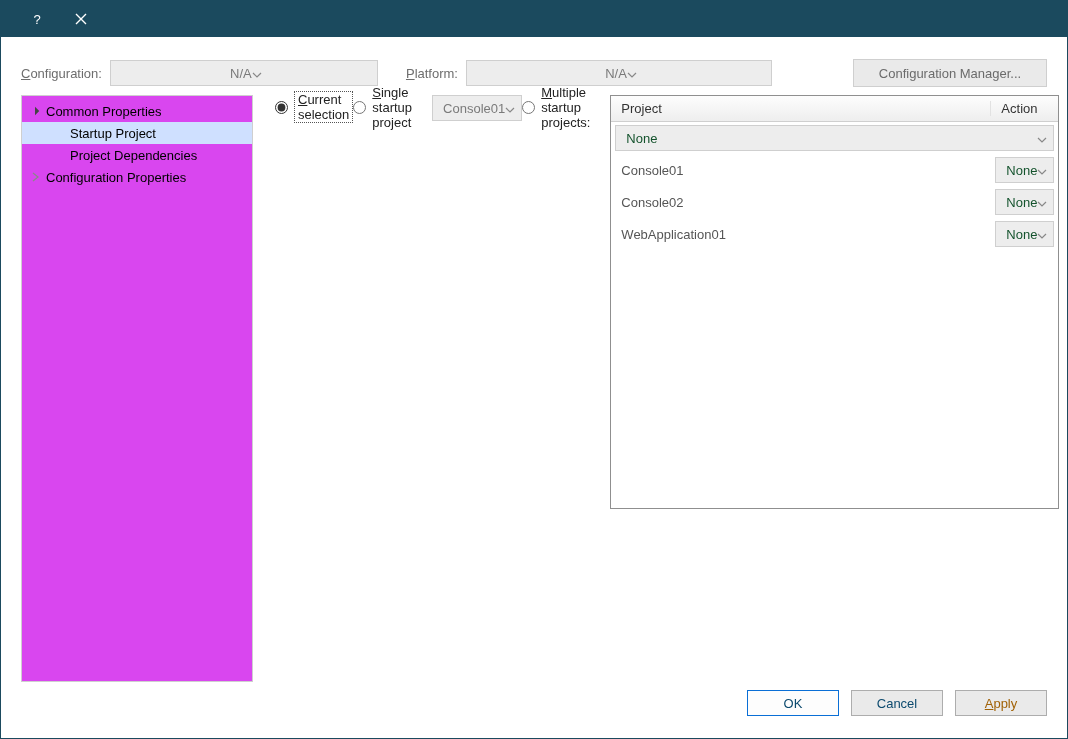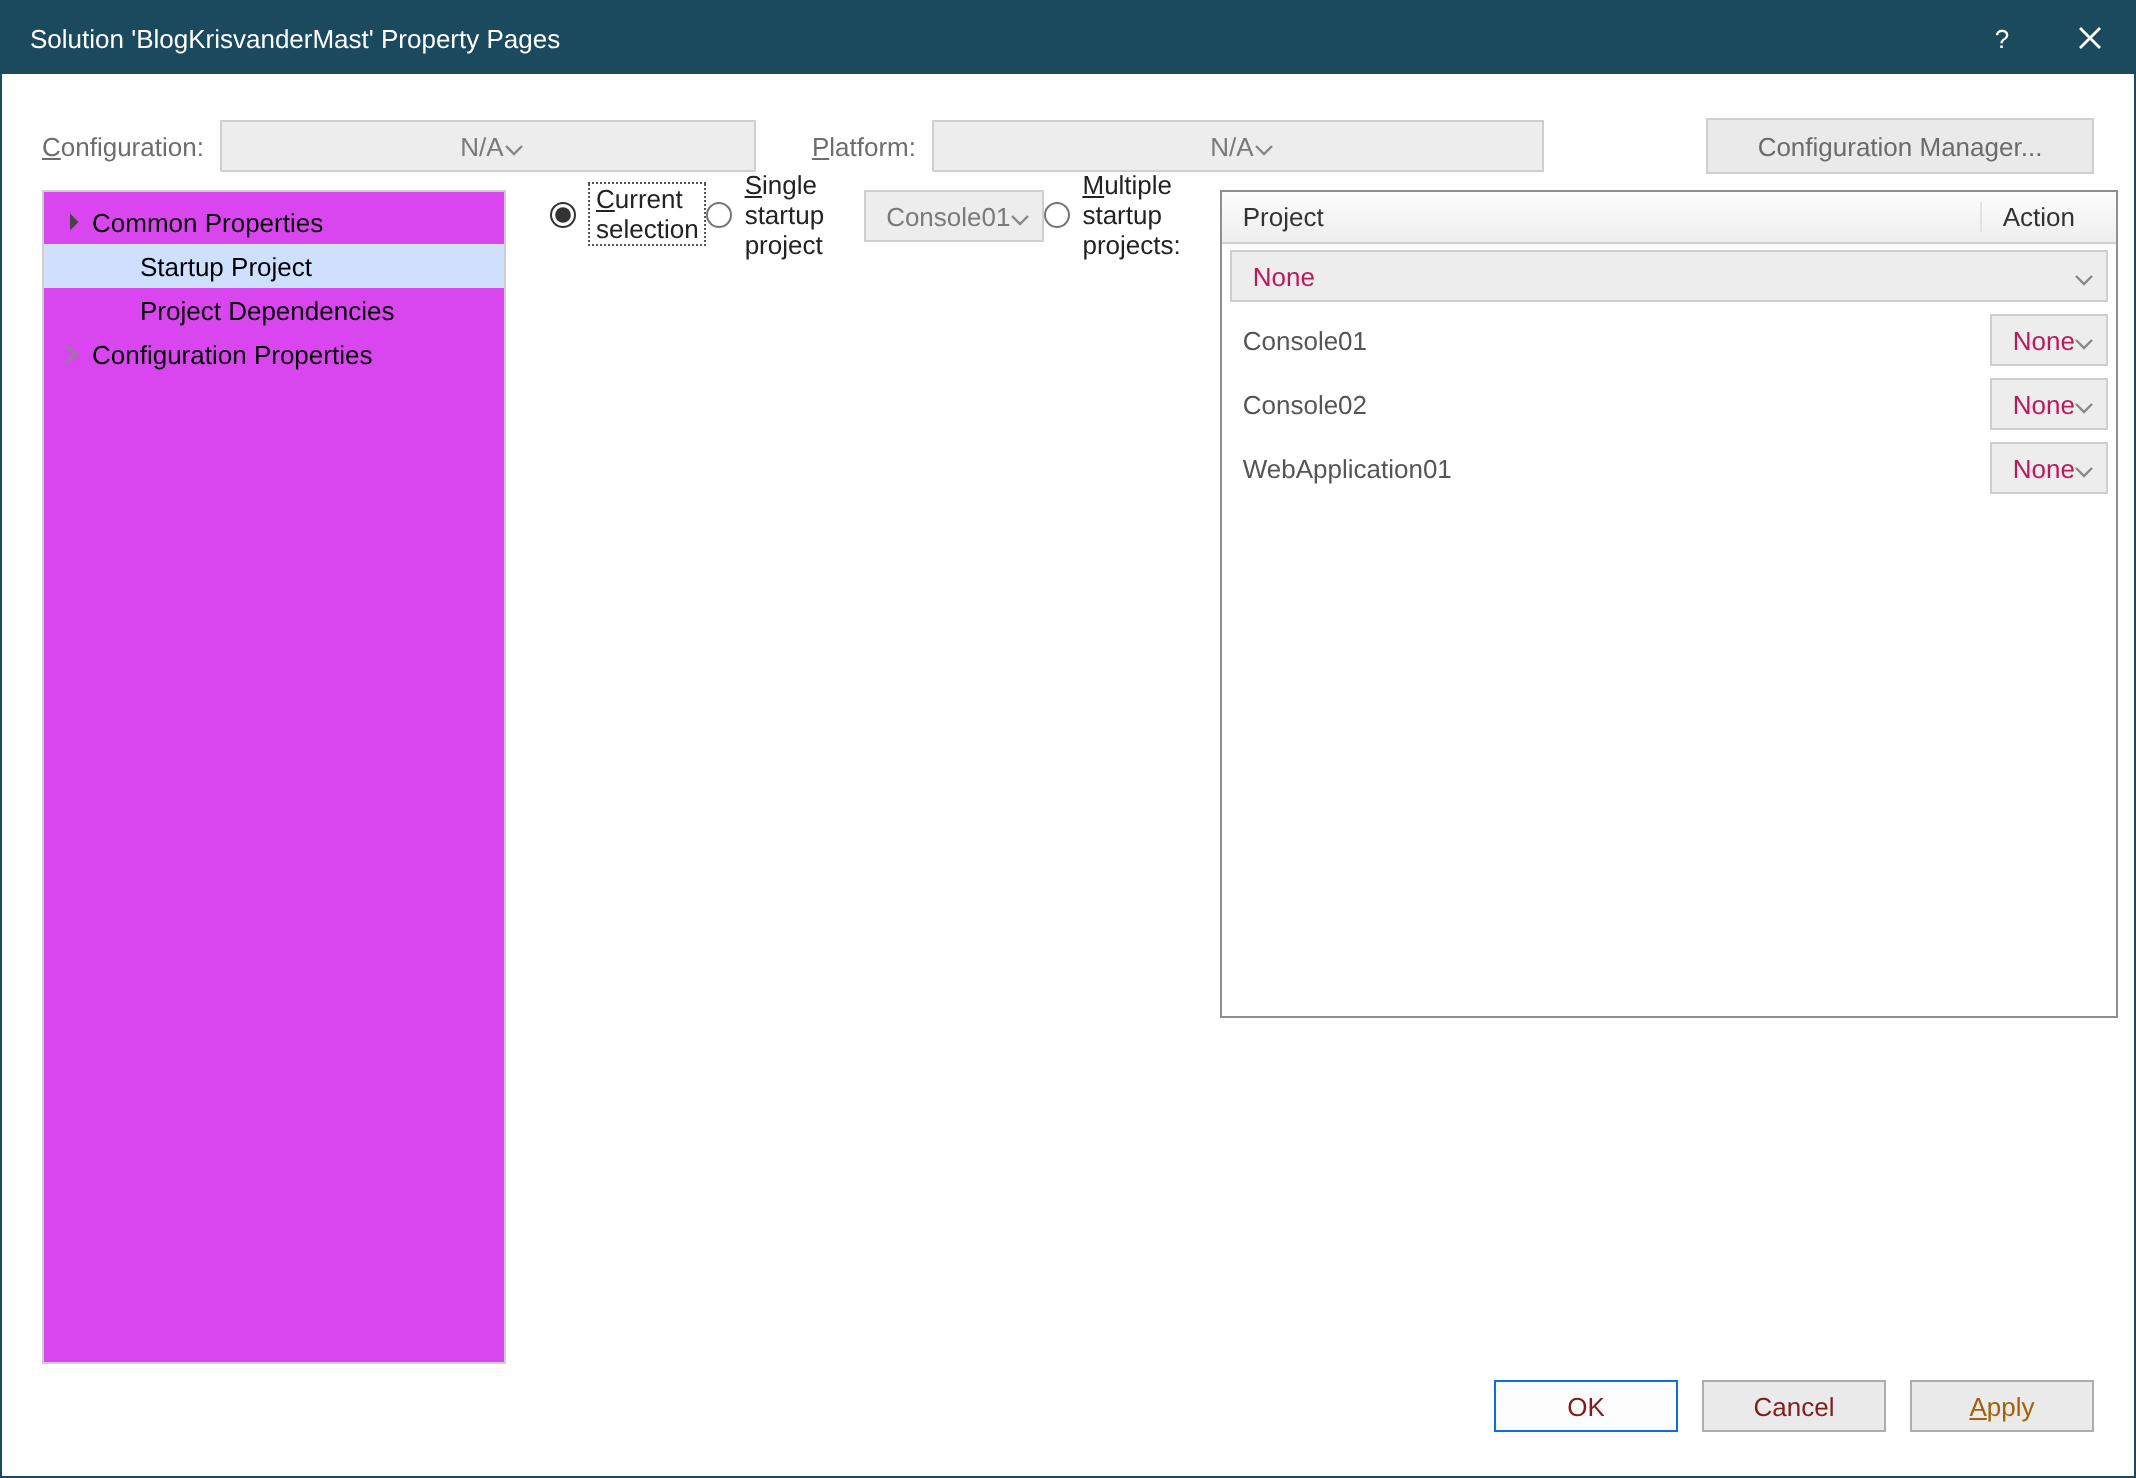--- a/index.html
+++ b/index.html
@@ -46,41 +46,40 @@
   .single-combo .combo { width: 100%; }
 
   .projects-area { display: flex; align-items: flex-start; gap: 16px; margin-left: 20px; flex: 1; min-height: 0; }
   .projects-table-wrap { flex: 1; border: 1px solid #8f8f8f; background: #fff; display: flex; flex-direction: column; height: 414px; }
   .ptable-head { display: flex; background: linear-gradient(#fdfdfd, #eeeeee); border-bottom: 1px solid #cfcfcf; height: 26px; font-size: 13px; color: #333; align-items: center; }
   .ptable-head .col-proj { width: 380px; padding-left: 10px; display: flex; align-items: center; border-right: 1px solid #e2e2e2; }
   .ptable-head .col-act { flex: 1; padding-left: 10px; display: flex; align-items: center; }
   .ptable-row { display: flex; height: 32px; align-items: center; font-size: 13px; color: #555; }
   .ptable-row .col-proj { width: 380px; padding-left: 10px; }
   .ptable-row .col-act { flex: 1; padding: 0 4px; }
-  .action-combo { height: 26px; background: #ededed; border: 1px solid #cfcfcf; display: flex; align-items: center; justify-content: space-between; padding: 0 6px 0 10px; color: #be185d; font-size: 13px; }
+  .action-combo { height: 26px; background: #ededed; border: 1px solid #cfcfcf; display: flex; align-items: center; justify-content: space-between; padding: 0 6px 0 10px; color: #14532d; font-size: 13px; }
 
   .arrow-col { display: flex; flex-direction: column; gap: 10px; padding-top: 2px; }
   .arrow-btn { width: 28px; height: 28px; border: 2px solid #c8c8c8; background: #eaeaea; display: flex; align-items: center; justify-content: center; color: #888; cursor: pointer; }
 
   
   .footer { height: 56px; display: flex; align-items: center; justify-content: flex-end; gap: 12px; padding: 0 20px 14px 20px; }
-  .dlg-btn { width: 92px; height: 26px; border: 1px solid #adadad; background: #eaeaea; font-size: 13px; display: flex; align-items: center; justify-content: center; cursor: pointer; color: #7f1d1d; }
+  .dlg-btn { width: 92px; height: 26px; border: 1px solid #adadad; background: #eaeaea; font-size: 13px; display: flex; align-items: center; justify-content: center; cursor: pointer; color: #0c4a6e; }
   .dlg-btn.primary { border: 1.6px solid #0a6fd6; background: #fdfdfd; }
   .dlg-btn.disabled { color: #a16207; }
   .dlg-btn .u { text-decoration: underline; }
 
   .chev { color: #8b8b8b; }
 </style>
 </head>
 <body>
 
 <div class="window">
 
   <div class="titlebar">
-    <span class="title-text">Solution 'BlogKrisvanderMast' Property Pages</span>
     <div class="tb-btn">
       <span>?</span>
     </div>
     <div class="tb-btn">
       <svg width="12" height="12" viewBox="0 0 12 12">
           <path d="M1 1 L11 11 M11 1 L1 11" stroke="#fff" stroke-width="1.4"></path>
         </svg>
     </div>
   </div>
 

